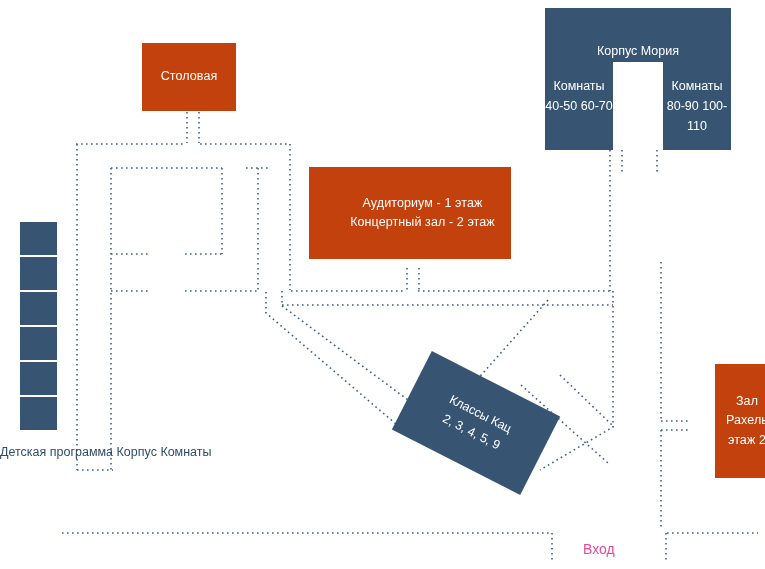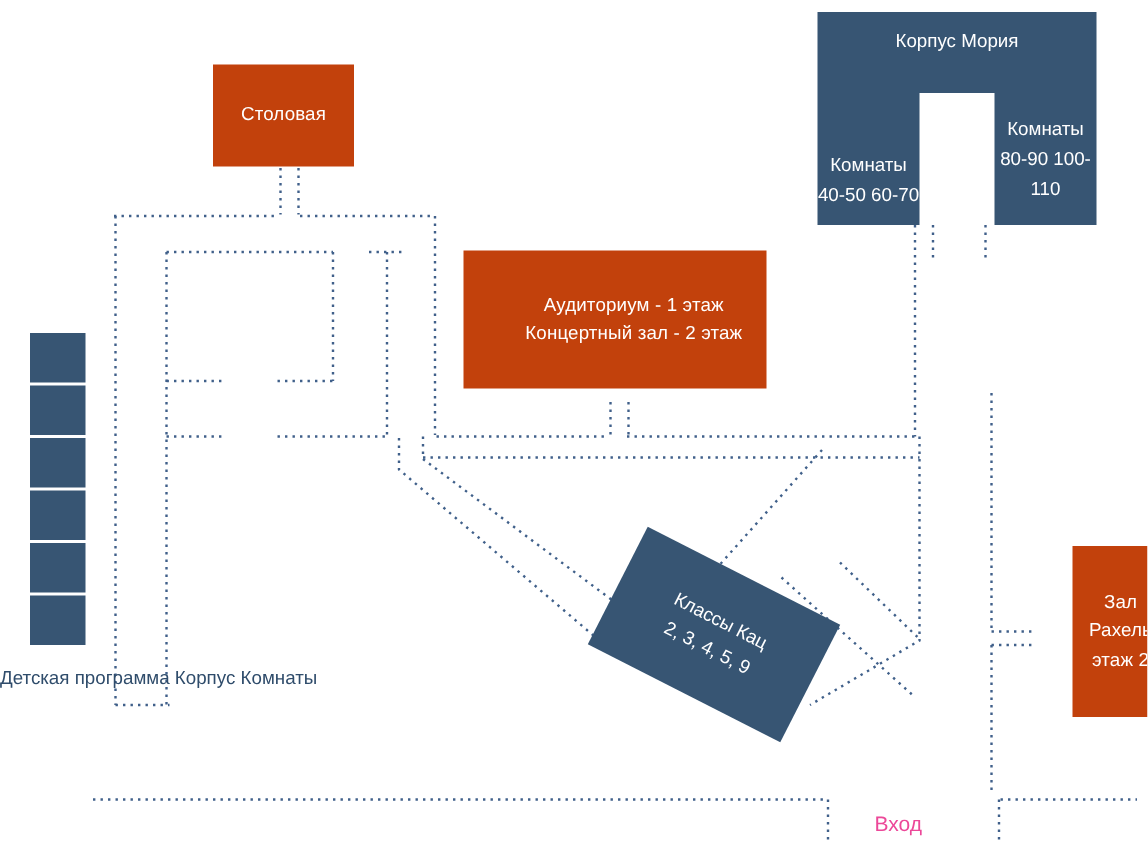--- a/index.html
+++ b/index.html
@@ -41,21 +41,21 @@
     position:absolute;
     background:#375573;
     width:37px;
     height:33px;
   }
   
   .moriah-top{position:absolute;left:545px;top:8px;width:186px;height:54px;background:#375573;}
   .moriah-left{position:absolute;left:545px;top:62px;width:68px;height:88px;background:#375573;}
   .moriah-right{position:absolute;left:663px;top:62px;width:68px;height:88px;background:#375573;}
   .moriah-title{
-    position:absolute;left:545px;top:0;width:186px;height:54px;
+    position:absolute;left:545px;top:24px;width:186px;height:54px;
     display:flex;align-items:center;justify-content:center;
     color:#fff;font-size:12.5px;white-space:nowrap;
   }
   .moriah-wing-text{
     position:absolute;width:68px;
     color:#fff;font-size:12.5px;line-height:1.6;text-align:center;
   }
   .katz{
     position:absolute;
     left:404px;top:379px;
@@ -143,21 +143,21 @@
 
   <div class="bld" style="left:142px;top:43px;width:94px;height:68px;">
     <span class="ln">Столовая</span>
   </div>
 
   <div>
     <div class="moriah-top"></div>
     <div class="moriah-left"></div>
     <div class="moriah-right"></div>
     <div class="moriah-title">Корпус Мория</div>
-    <div class="moriah-wing-text" style="left:545px;top:76px;margin-top:24px;">
+    <div class="moriah-wing-text" style="left:545px;top:76px;">
       <span class="ln">Комнаты</span>
       <span class="ln">40-50</span>
       <span class="ln">60-70</span>
     </div>
     <div class="moriah-wing-text" style="left:663px;top:76px;">
       <span class="ln">Комнаты</span>
       <span class="ln">80-90</span>
       <span class="ln">100-110</span>
     </div>
   </div>

